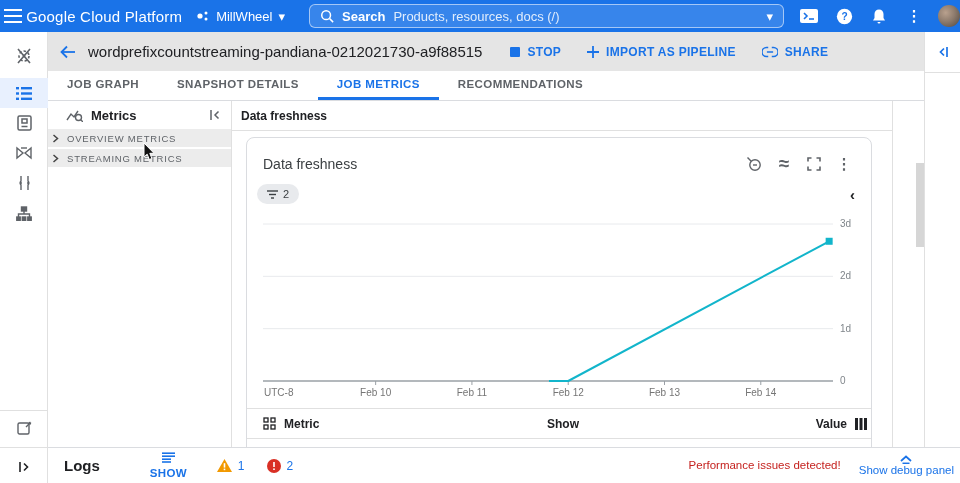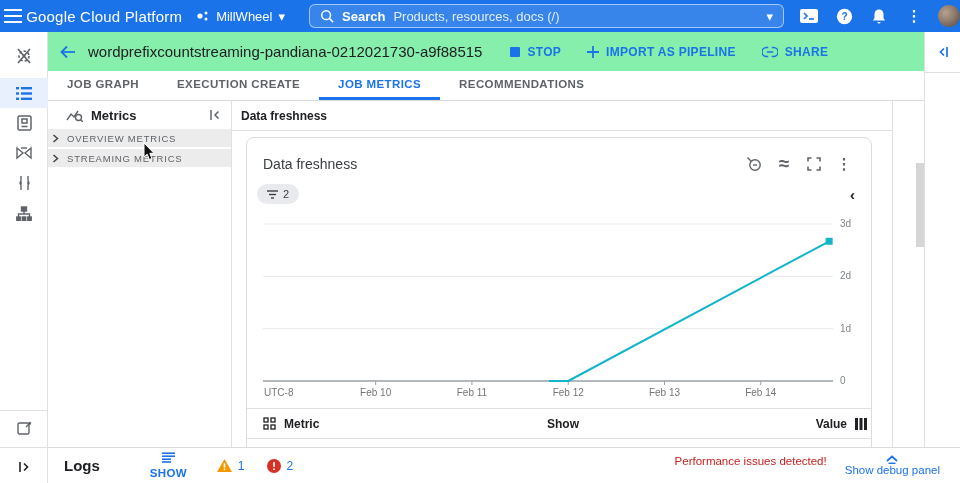--- a/index.html
+++ b/index.html
@@ -26,21 +26,21 @@
 
   
   .leftstrip { position:absolute; left:0; top:32px; width:48px; height:451px; background:#fff;
     border-right:1px solid #e0e0e0; z-index:5; }
   .strip-ic { position:absolute; left:0; width:48px; height:30px; display:flex; align-items:center;
     justify-content:center; color:#5f6368; cursor:pointer; }
   .strip-ic.active { color:var(--accent,#1a73e8); background:#e8f0fe; }
   .strip-div { position:absolute; left:0; width:48px; border-top:1px solid #e0e0e0; }
 
   
-  .jobbar { position:absolute; left:48px; top:32px; width:876px; height:39px; background:#86efac;
+  .jobbar { position:absolute; left:48px; top:32px; width:876px; height:39px; background:#e5e5e5;
     display:flex; align-items:center; }
   .backbtn { width:40px; height:39px; display:flex; align-items:center; justify-content:center; cursor:pointer; color:var(--accent,#1a73e8); }
   .job-title { font-size:15px; color:#202124; margin-right:28px; white-space:nowrap; }
   .actbtn { display:flex; align-items:center; gap:7px; font-size:12px; font-weight:bold;
     letter-spacing:.3px; color:var(--accent,#1a73e8); cursor:pointer; margin-right:26px; white-space:nowrap; }
   .actbtn.gray { color:#5f6368; }
 
   
   .rightrail { position:absolute; left:924px; top:32px; width:36px; height:415px; background:#fff;
     border-left:1px solid #e0e0e0; }
@@ -94,21 +94,21 @@
   .scrollthumb { position:absolute; left:916px; top:163px; width:8px; height:84px; background:#d6d6d6; cursor:pointer; }
 
   
   .footer { position:absolute; left:0; top:447px; width:960px; height:36px; background:#fff;
     border-top:1px solid #dadce0; display:flex; align-items:center; padding-left:64px; z-index:4; }
   .logs-title { font-size:15px; font-weight:bold; color:#202124; margin-right:50px; }
   .show-btn { display:flex; align-items:center; gap:4px; color:var(--accent,#1a73e8); font-size:11.5px;
     font-weight:bold; letter-spacing:.3px; cursor:pointer; margin-right:30px;flex-direction:column; }
   .count-badge { display:flex; align-items:center; gap:6px; font-size:12px; color:var(--accent,#1a73e8);
     cursor:pointer; margin-right:22px; }
-  .foot-right { margin-left:auto; display:flex; align-items:flex-start; gap:18px; padding-right:20px; }
+  .foot-right { margin-left:auto; display:flex; align-items:center; gap:18px; padding-right:6px; }
   .perf-alert { color:var(--alert,#c5221f); font-size:11.5px; }
   .debug-btn { display:flex; flex-direction:column; align-items:center; color:var(--accent,#1a73e8);
     font-size:11.5px; cursor:pointer; line-height:1.1; }
 </style>
 </head>
 <body>
 
 <div class="topbar">
   <div class="hamburger">
     <svg width="18" height="14" viewBox="0 0 18 14">
@@ -261,21 +261,21 @@
   <div class="rail-top">
     <svg width="12" height="12" viewBox="0 0 12 12" fill="none" stroke="#1a73e8" stroke-width="1.7">
         <path d="M7 2.5L3.5 6 7 9.5"></path>
         <path d="M10 1v10"></path>
       </svg>
   </div>
 </div>
 
 <div class="tabbar">
   <div class="tab">JOB GRAPH</div>
-  <div class="tab">EXECUTION CREATE</div>
+  <div class="tab">SNAPSHOT DETAILS</div>
   <div class="tab active">JOB METRICS</div>
   <div class="tab">RECOMMENDATIONS</div>
 </div>
 
 <div class="metricspanel">
   <div class="mp-head">
     <svg width="17" height="14" viewBox="0 0 17 14" fill="none" stroke="#5f6368" stroke-width="1.4">
         <path d="M1 12L5 6l3 3 4-6"></path>
         <circle cx="12.5" cy="9.5" r="3"></circle>
         <path d="M14.7 11.7L17 14"></path>

